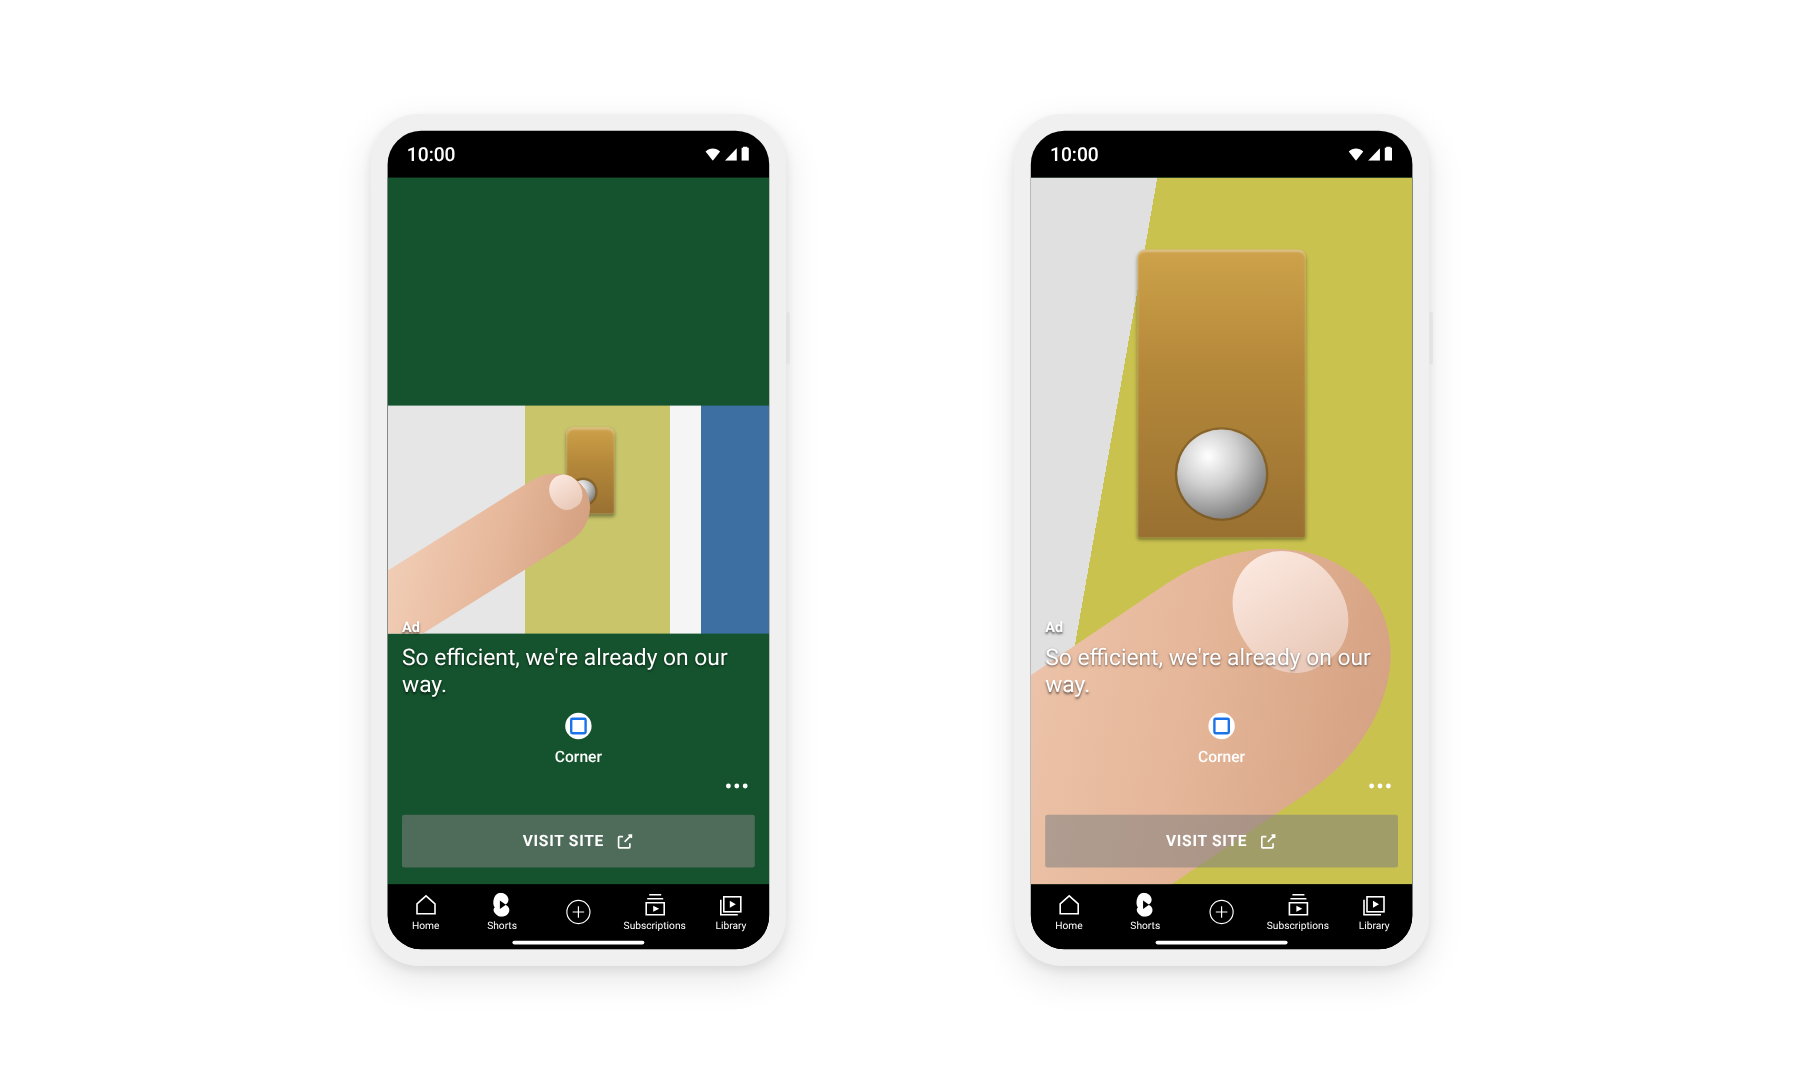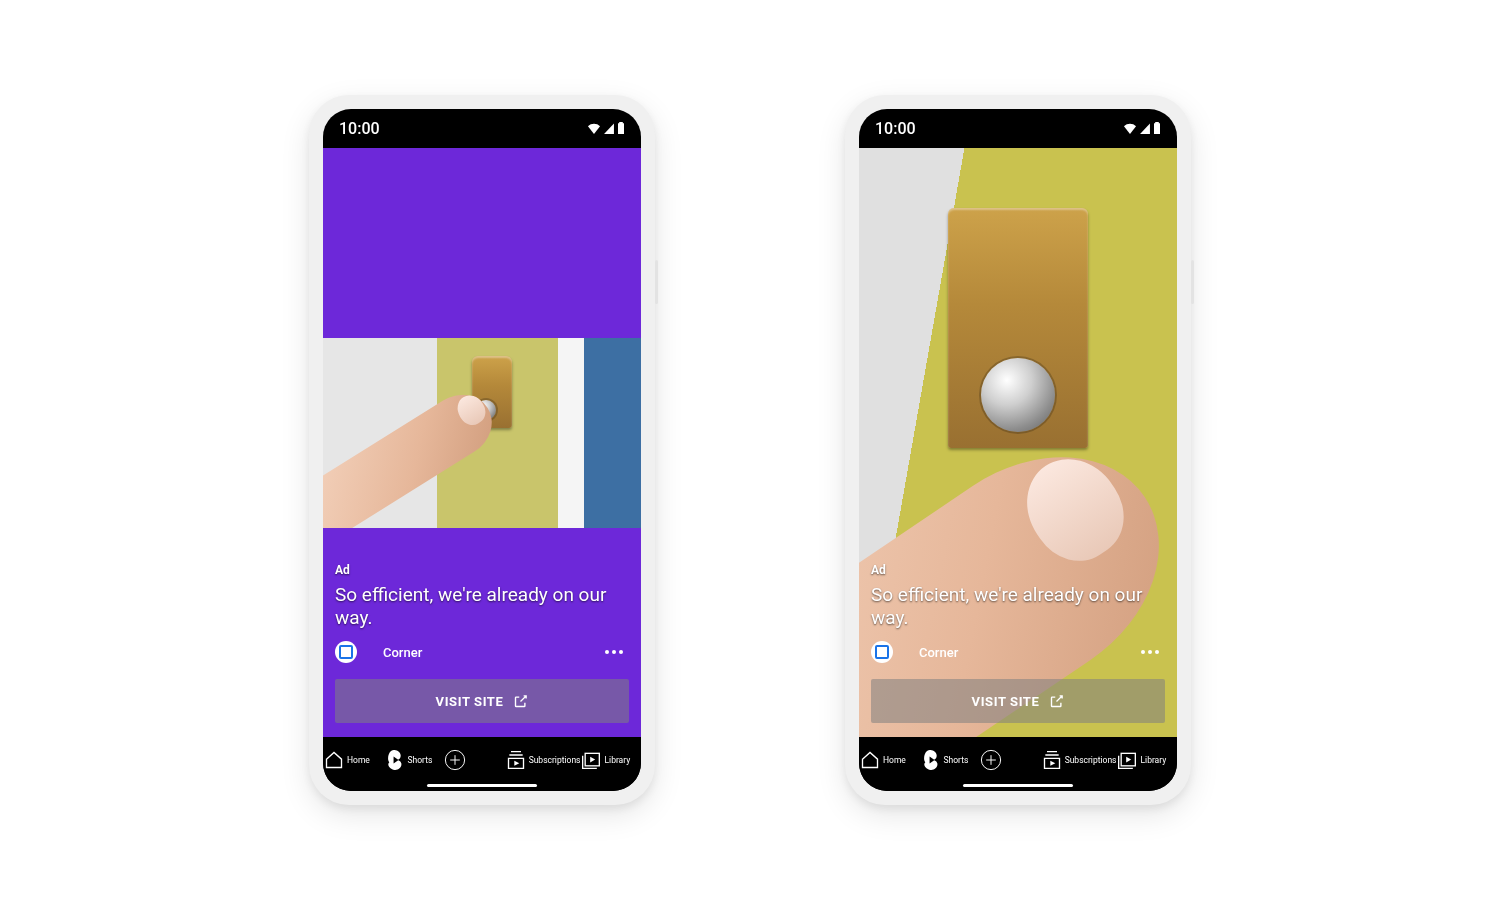--- a/index.html
+++ b/index.html
@@ -48,21 +48,21 @@
     padding: 0 16px;
     font-size: 16px;
     font-weight: 500;
     z-index: 10;
   }
   .status-icons { display: flex; align-items: center; gap: 2px; }
   .content-area {
     position: absolute;
     top: 0; left: 0; right: 0;
     bottom: 54px; 
-    background: #6d28d9;
+    background: #14532d;
     overflow: hidden;
     margin-top: 39px;
   }
   
   .video-letterboxed {
     position: absolute;
     left: 0; right: 0;
     top: 190px;
     height: 190px;
     background: linear-gradient(90deg, #e6e6e6 0%, #e6e6e6 36%, #c9c56b 36%, #c9c56b 74%, #f5f5f5 74%, #f5f5f5 82%, #3d6fa3 82%, #3d6fa3 100%);
@@ -131,22 +131,23 @@
   }
   .headline {
     font-size: 19px;
     font-weight: 400;
     margin-bottom: 12px;
     text-shadow: 0 1px 2px rgba(0,0,0,.6);
   }
   .brand-row {
     display: flex;
     align-items: center;
-    gap: 26px;
+    gap: 8px;
     margin-bottom: 16px;
+    flex-direction: column;
   }
   .brand-avatar {
     width: 22px; height: 22px;
     border-radius: 50%;
     background: #fff;
     display: flex; align-items: center; justify-content: center;
   }
   .brand-avatar::after{
     content:"";
     width:10px;height:10px;border:2px solid #1a73e8;border-radius:2px;
@@ -178,21 +179,21 @@
     left: 0; right: 0; bottom: 0;
     height: 54px;
     background: #000;
     display: flex;
     align-items: center;
     justify-content: space-around;
     padding-bottom: 8px;
   }
   .nav-item {
     flex: 1;
-    display: flex; align-items: center; gap: 2px;
+    display: flex; flex-direction: column; align-items: center; gap: 2px;
     color: #fff;
   }
   .nav-label { font-size: 8.5px; font-weight: 400; }
   .nav-icon { width: 22px; height: 22px; display:flex;align-items:center;justify-content:center; }
   .home-indicator {
     position:absolute;
     bottom:4px; left:50%; transform:translateX(-50%);
     width:110px; height:3px; border-radius:3px; background:#fff;
   }
   svg { display:block; }

